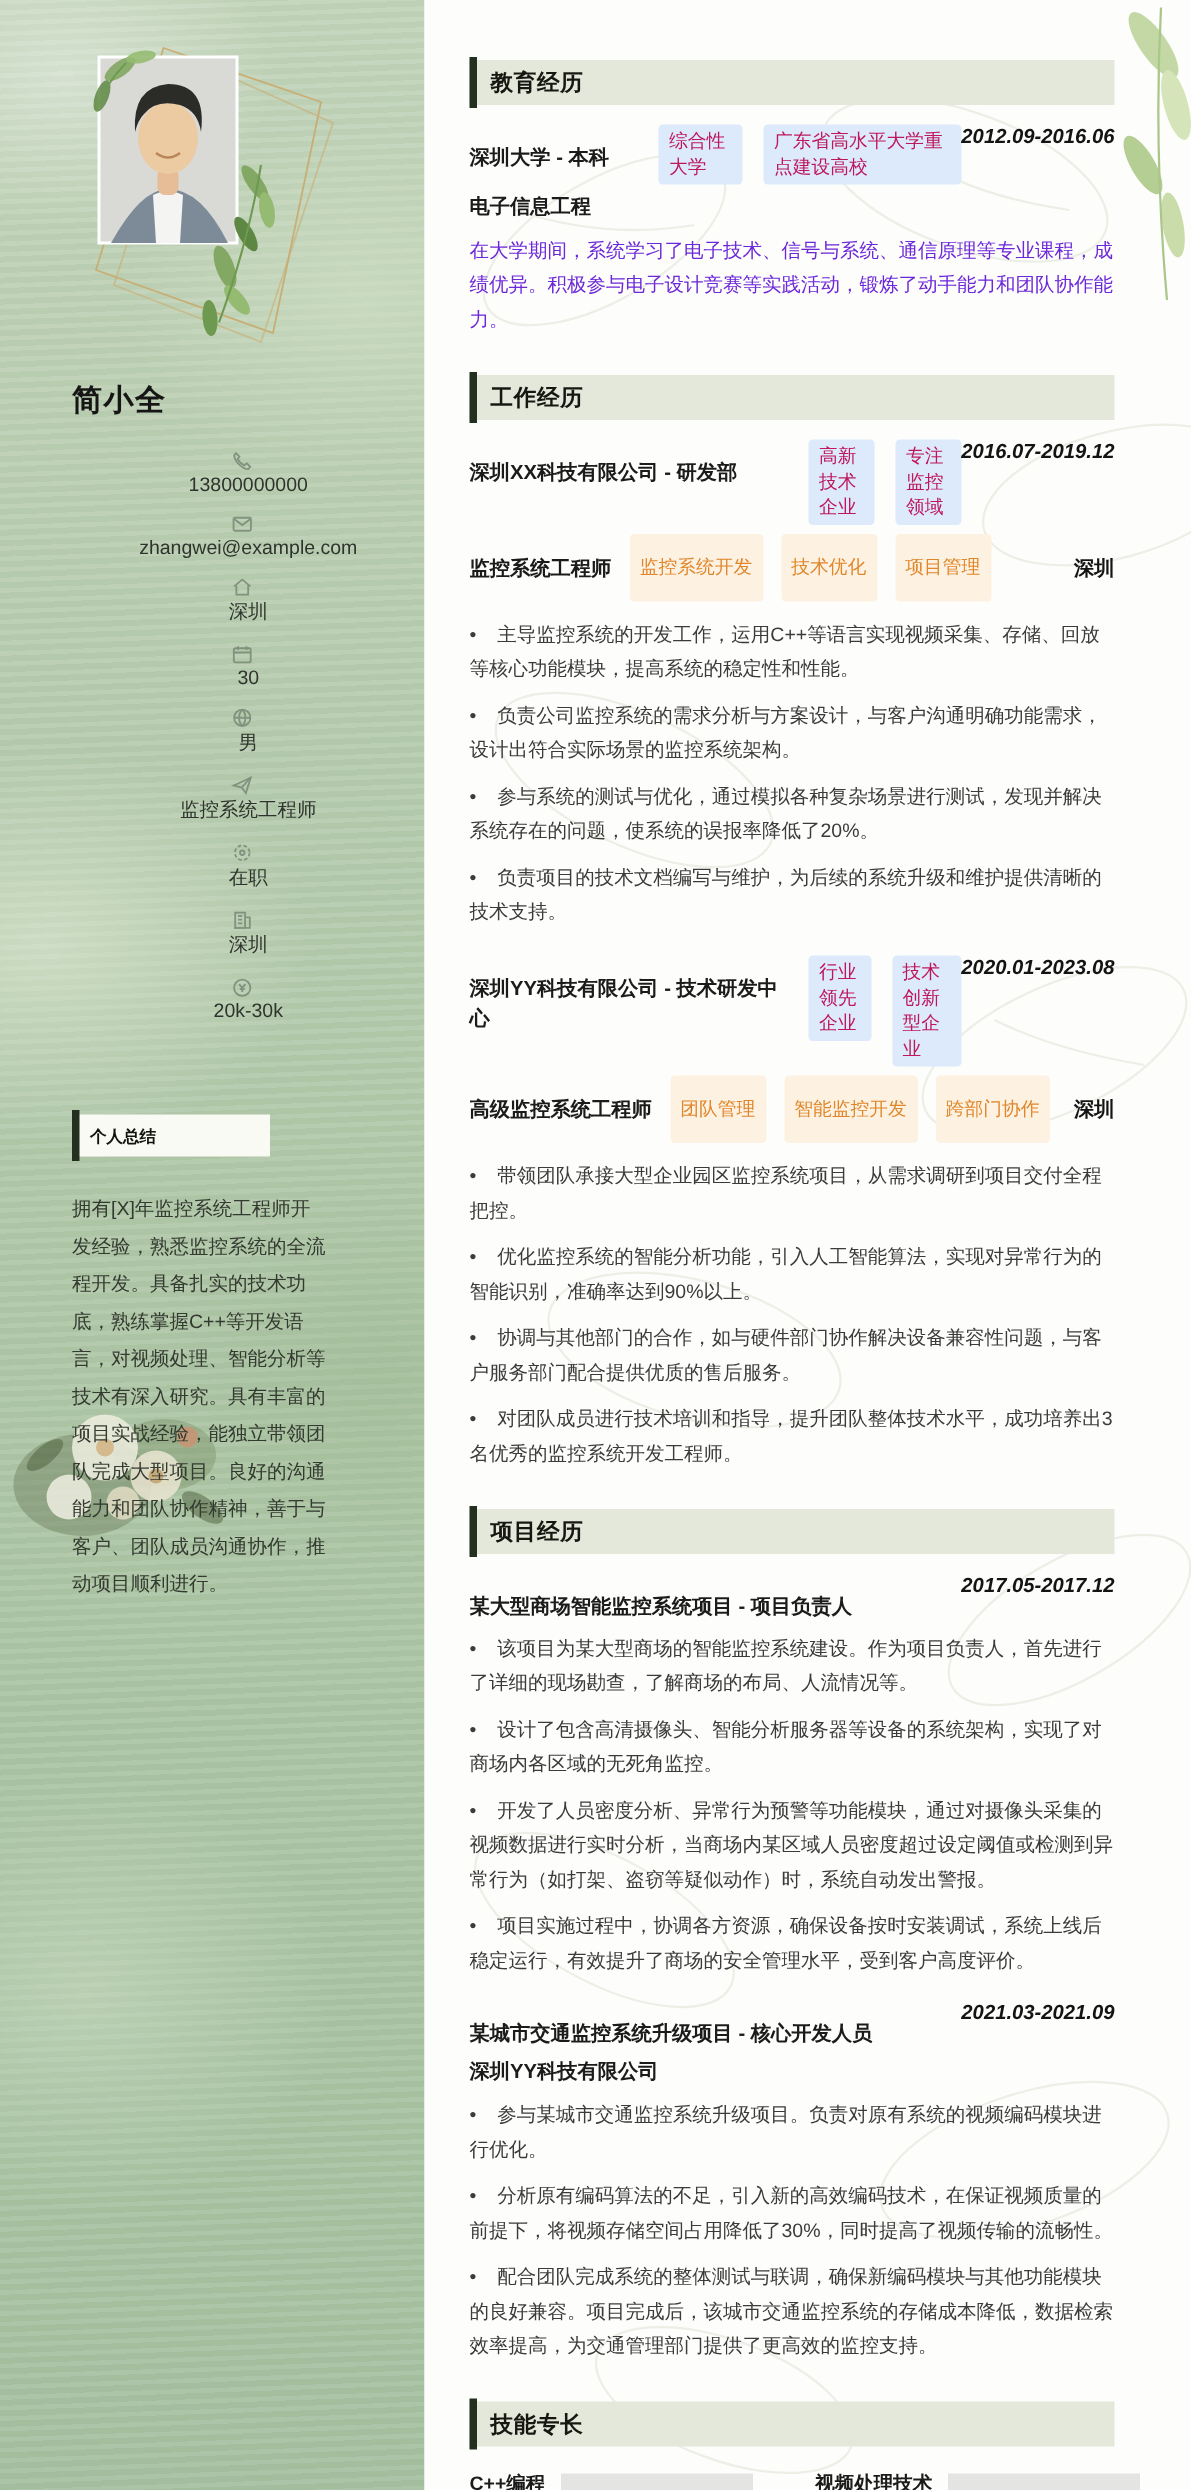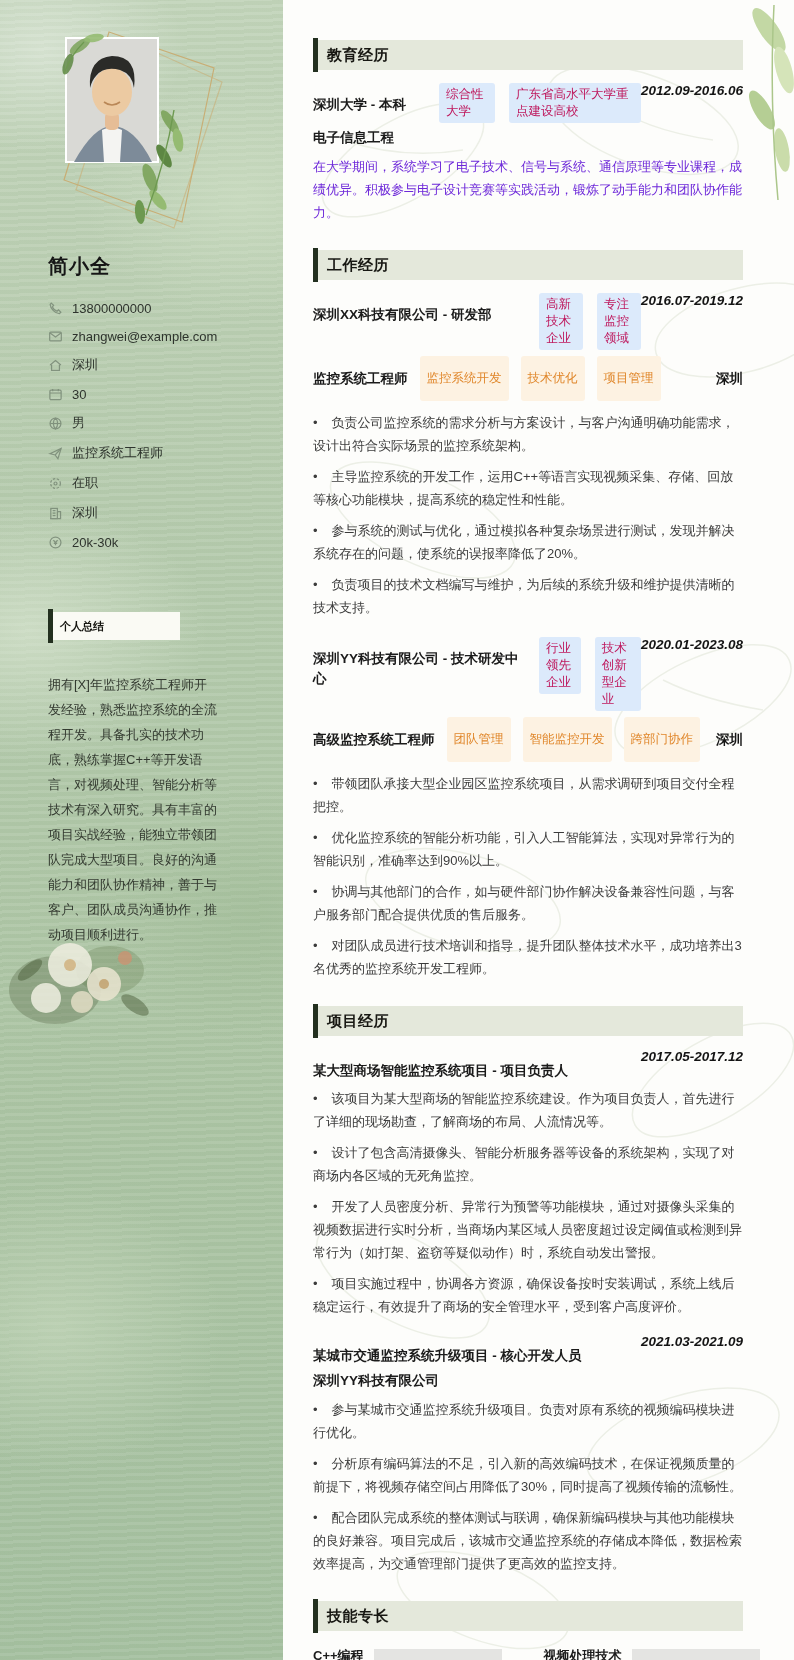--- a/index.html
+++ b/index.html
@@ -22,32 +22,32 @@
       linear-gradient(180deg,#c2d4ba 0%,#b6cbae 30%,#adc5a5 60%,#a5c0a0 100%);
   }
   .side-inner { position:relative; z-index:2; padding:0 0 0 48px; }
 
   .photo-wrap { position:relative; width:200px; height:205px; margin:30px 0 0 6px; }
   .photo-wrap svg { display:block; }
 
   .person-name { font-size:20px; font-weight:bold; color:#161616; letter-spacing:1px; margin:18px 0 20px 0; }
 
   .contact-list { list-style:none; }
-  .contact-list li { display:flex; align-items:center; margin-bottom:12px; min-height:16px; }
+  .contact-list li { display:flex; align-items:center; margin-bottom:12px; min-height:16px;flex-direction:column; }
   .contact-list .cicon { width:15px; height:15px; margin-right:9px; flex:0 0 15px; opacity:.75; }
   .contact-list .ctext { font-size:13px; color:#2e342d; }
 
   .summary-block { margin-top:62px; width:170px; }
   .summary-head {
     position:relative; background:#fafaf4; height:28px; width:132px;
     display:flex; align-items:center; padding-left:12px;
     font-size:11px; font-weight:bold; color:#14140f;
   }
   .summary-head .hbar { position:absolute; left:0; top:-3px; bottom:-3px; width:5px; background:#23301f; }
-  .summary-text { margin-top:32px; font-size:13px; line-height:25px; color:#333a30; width:170px; }
+  .summary-text { margin-top:22px; font-size:13px; line-height:25px; color:#333a30; width:170px; }
 
   .flowers { position:absolute; left:0; top:880px; z-index:1; opacity:.9; }
 
   
   .main {
     position:relative; flex:1; height:1660px;
     background:#fdfdfb; overflow:hidden;
   }
   .bg-leaves { position:absolute; inset:0; z-index:0; pointer-events:none; }
   .corner-leaves { position:absolute; top:0; right:0; z-index:1; pointer-events:none; }
@@ -298,22 +298,22 @@
         <div class="role-row">
           <span class="role-name">监控系统工程师</span>
           <span class="role-tags">
             <span class="tag orange">监控系统开发</span>
             <span class="tag orange">技术优化</span>
             <span class="tag orange">项目管理</span>
           </span>
           <span class="entry-loc">深圳</span>
         </div>
         <ul class="bullets">
+          <li>主导监控系统的开发工作，运用C++等语言实现视频采集、存储、回放等核心功能模块，提高系统的稳定性和性能。</li>
           <li>负责公司监控系统的需求分析与方案设计，与客户沟通明确功能需求，设计出符合实际场景的监控系统架构。</li>
-          <li>主导监控系统的开发工作，运用C++等语言实现视频采集、存储、回放等核心功能模块，提高系统的稳定性和性能。</li>
           <li>参与系统的测试与优化，通过模拟各种复杂场景进行测试，发现并解决系统存在的问题，使系统的误报率降低了20%。</li>
           <li>负责项目的技术文档编写与维护，为后续的系统升级和维护提供清晰的技术支持。</li>
         </ul>
       </div>
 
       <div class="job-block">
         <div class="entry-row">
           <div class="entry-title job-company">深圳YY科技有限公司 - 技术研发中心</div>
           <div class="tag-group">
             <span class="tag blue narrow">行业领先企业</span>

